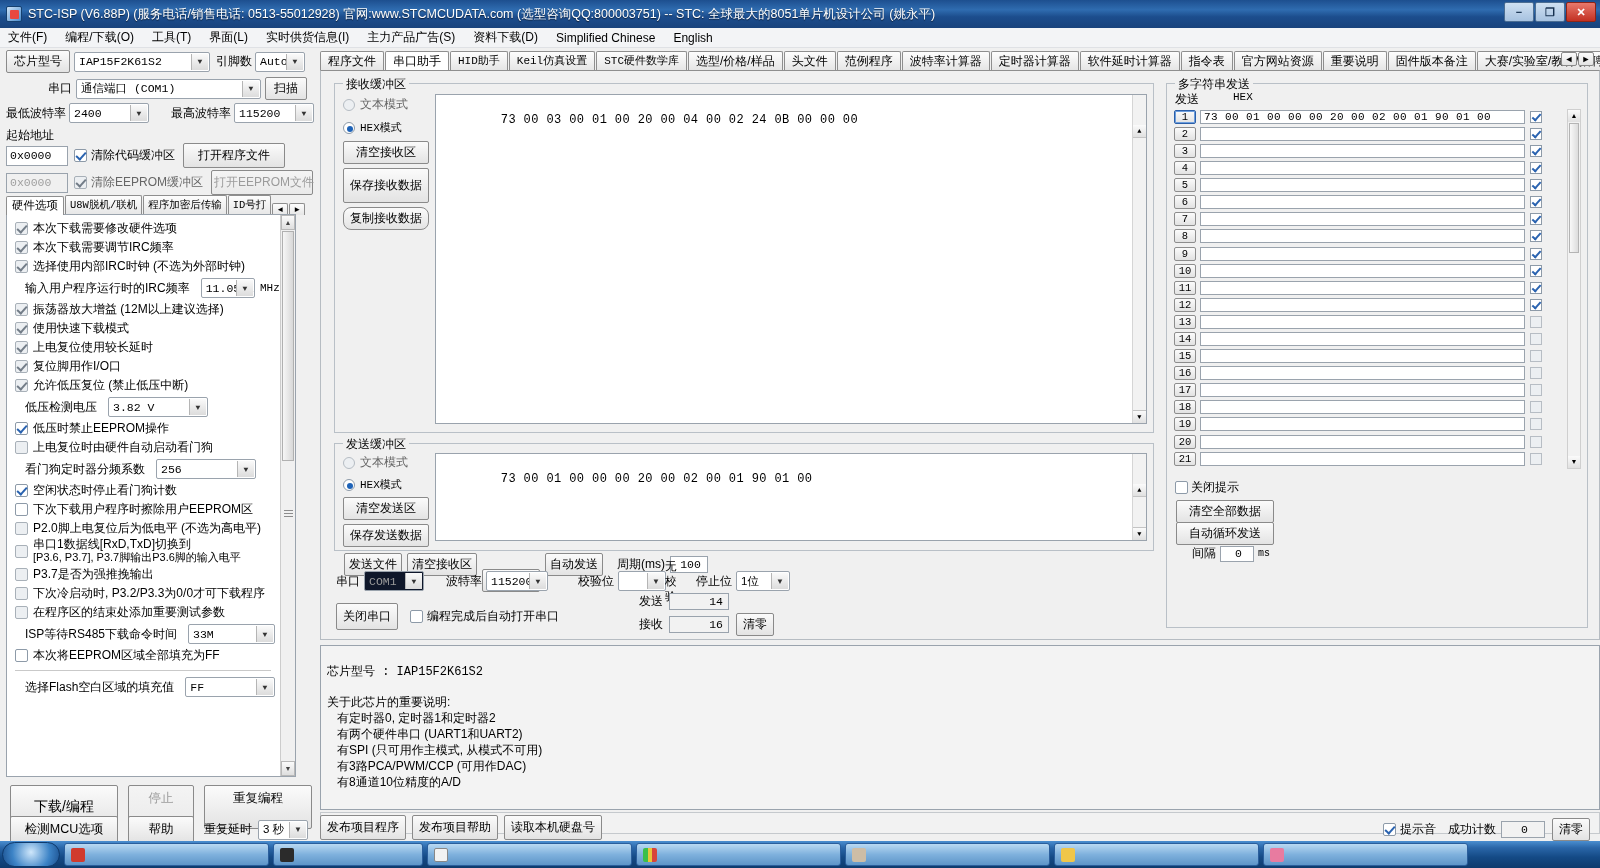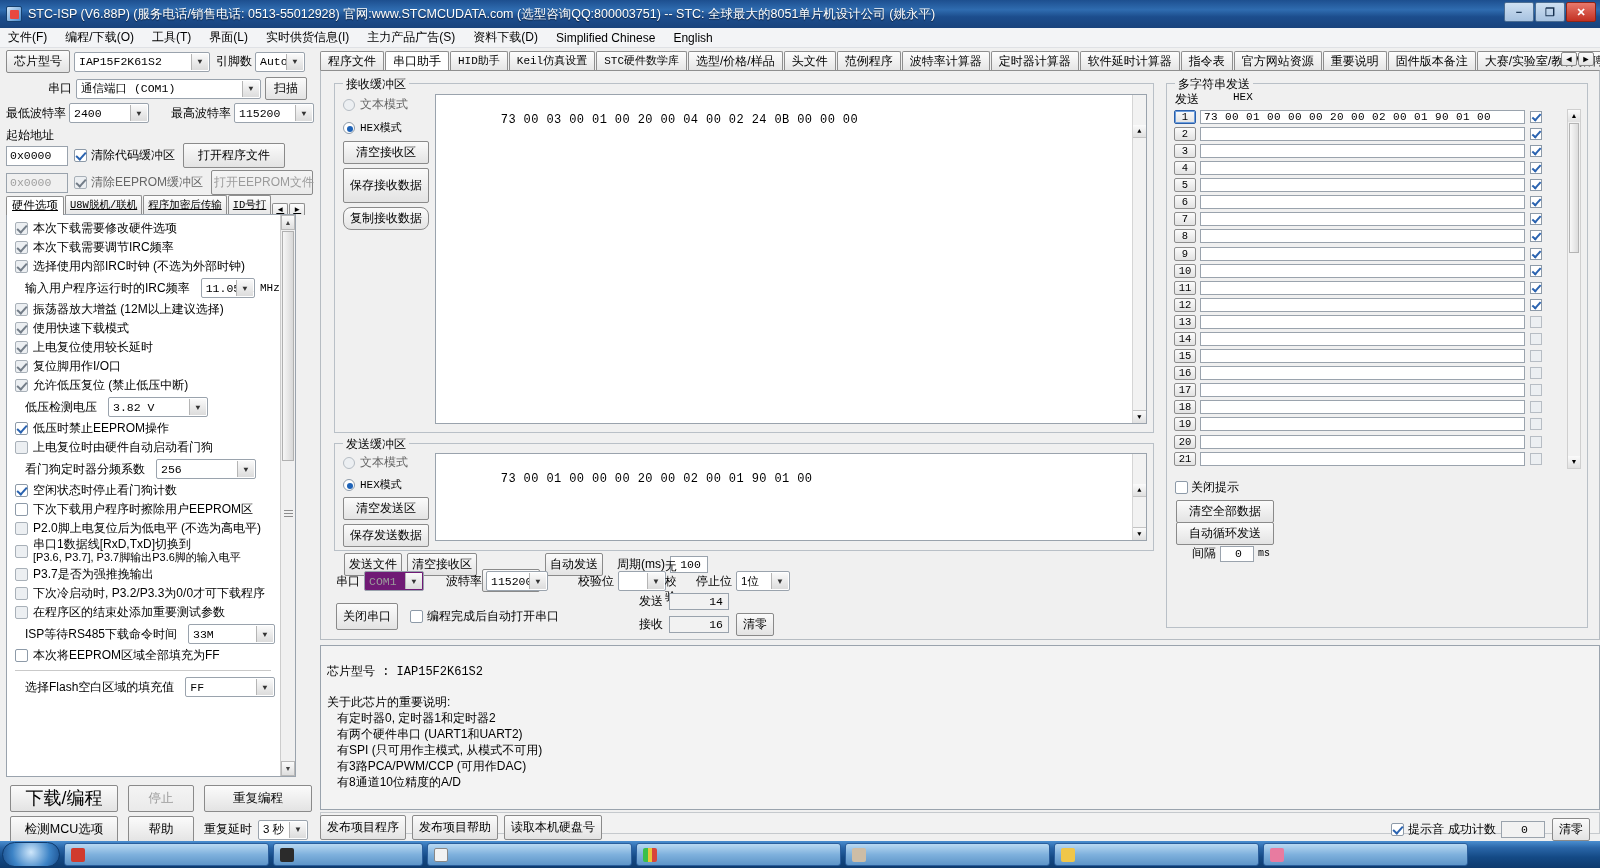--- a/index.html
+++ b/index.html
@@ -66,40 +66,40 @@
     border:1px solid #9aa3ad; background:#fff; height:20px;
     display:flex; align-items:center; position:relative; font-size:11.5px;
     padding-left:4px; border-radius:2px;
     font-family:"Liberation Mono", monospace;
   }
   .combo .arrow {
     position:absolute; right:1px; top:1px; bottom:1px; width:17px;
     background:linear-gradient(to bottom,#fafafa,#dcdcdc); border-left:1px solid #b5b5b5;
     display:flex; align-items:center; justify-content:center; font-size:8px; color:#333;
   }
-  .combo.dis { background:#701a75; color:#9b9b9b; }
+  .combo.dis { background:#0f172a; color:#9b9b9b; }
   .txtin {
     border:1px solid #9aa3ad; background:#fff; height:20px; font-size:11.5px;
     padding-left:3px; display:flex; align-items:center;
     font-family:"Liberation Mono", monospace;
   }
   .txtin.dis { background:#f0f0f0; color:#a0a0a0; }
   .chk { width:13px; height:13px; border:1px solid #8d9aa8; background:#fff; position:relative; flex:none; border-radius:2px;}
   .chk.on:after{
     content:""; position:absolute; left:3px; top:0px; width:4px; height:8px;
     border:solid #2a63b0; border-width:0 2px 2px 0; transform:rotate(42deg);
   }
   .chk.gray { background:#eceff2; border-color:#a8b0b8; }
   .chk.gray.on:after { border-color:#737d88; }
   .radio { width:12px; height:12px; border-radius:50%; border:1px solid #8d9aa8; background:#fff; position:relative; flex:none; }
   .radio.on:after{ content:""; position:absolute; left:3px; top:3px; width:6px; height:6px; border-radius:50%; background:#1e63b8;}
   .radio.dis { background:#eceff2; border-color:#b5bcc3; }
 
   
-  .tabstrip { display:flex; align-items:flex-end; height:20px;text-decoration:underline; }
+  .tabstrip { display:flex; align-items:flex-end; height:20px; }
   .tab {
     border:1px solid #8e8e8e; border-bottom:none; background:linear-gradient(to bottom,#fdfdfd,#e6e6e6);
     padding:1px 5px 2px 5px; font-size:11.5px; white-space:nowrap; margin-right:1px; border-radius:2px 2px 0 0;
   }
   .tab.active { background:#fff; font-weight:normal; position:relative; z-index:2; }
   .tab.arrowbtn { padding:1px 3px; display:flex; align-items:center; }
 
   .optbox {
     border:1px solid #9aa3ad; background:#fff; position:relative; overflow:hidden;
   }
@@ -408,21 +408,21 @@
         </div>
       <div class="vscroll">
         <div class="sbtn">▲</div>
         <div class="thumb" style="top:16px; height:230px;"></div>
         <div style="position:absolute; left:3px; top:295px; width:9px; height:7px; background:repeating-linear-gradient(to bottom,#8c8c8c 0 1px, transparent 1px 3px);"></div>
         <div class="sbtn bot">▼</div>
       </div>
     </div>
 
     <div style="position:absolute; left:10px; top:737px; display:flex; gap:10px;">
-      <div class="btnbox" style="width:108px; padding:0 2px; font-size:18px;">下载/编程</div>
+      <div class="btnbox" style="width:108px; padding:12px 2px; font-size:14px;">下载/编程</div>
       <div class="btnbox dis" style="width:66px; padding:4px 2px; font-size:12.5px;">停止</div>
       <div class="btnbox" style="width:108px; padding:4px 2px; font-size:12.5px;">重复编程</div>
     </div>
 
     <div style="position:absolute; left:10px; top:768px; display:flex; align-items:center; gap:10px;">
       <div class="btnbox" style="width:108px; padding:4px 2px; font-size:12.5px;">检测MCU选项</div>
       <div class="btnbox" style="width:66px; padding:4px 2px; font-size:12.5px;">帮助</div>
       <div class="lbl">重复延时</div>
       <div class="combo" style="width:50px; margin-left:-4px; font-family:'Liberation Sans',sans-serif;">
         <span>3 秒</span>
@@ -763,21 +763,21 @@
 
   <div class="bottombtns" style="top:815px;">
     <div class="btnbox" style="padding:3px 6px;">发布项目程序</div>
     <div class="btnbox" style="padding:3px 6px;">发布项目帮助</div>
     <div class="btnbox" style="padding:3px 6px;">读取本机硬盘号</div>
   </div>
 
   <div style="position:absolute; right:10px; top:818px; display:flex; align-items:center;">
     <div class="chk on"></div>
     <div class="lbl" style="margin-left:4px;">提示音</div>
-    <div class="lbl" style="margin-left:4px;">成功计数</div>
+    <div class="lbl" style="margin-left:12px;">成功计数</div>
     <div class="txtin" style="width:44px; height:17px; margin-left:5px; justify-content:center; background:#f2f2f2;">
       <span>0</span>
     </div>
     <div class="btnbox" style="margin-left:7px; padding:2px 6px;">清零</div>
   </div>
 
   <div class="taskbar">
     <div class="tb-start"></div>
     <div class="tb-task" style="width:205px;">
       <div class="tb-sq" style="background:#d03a2e;"></div>

